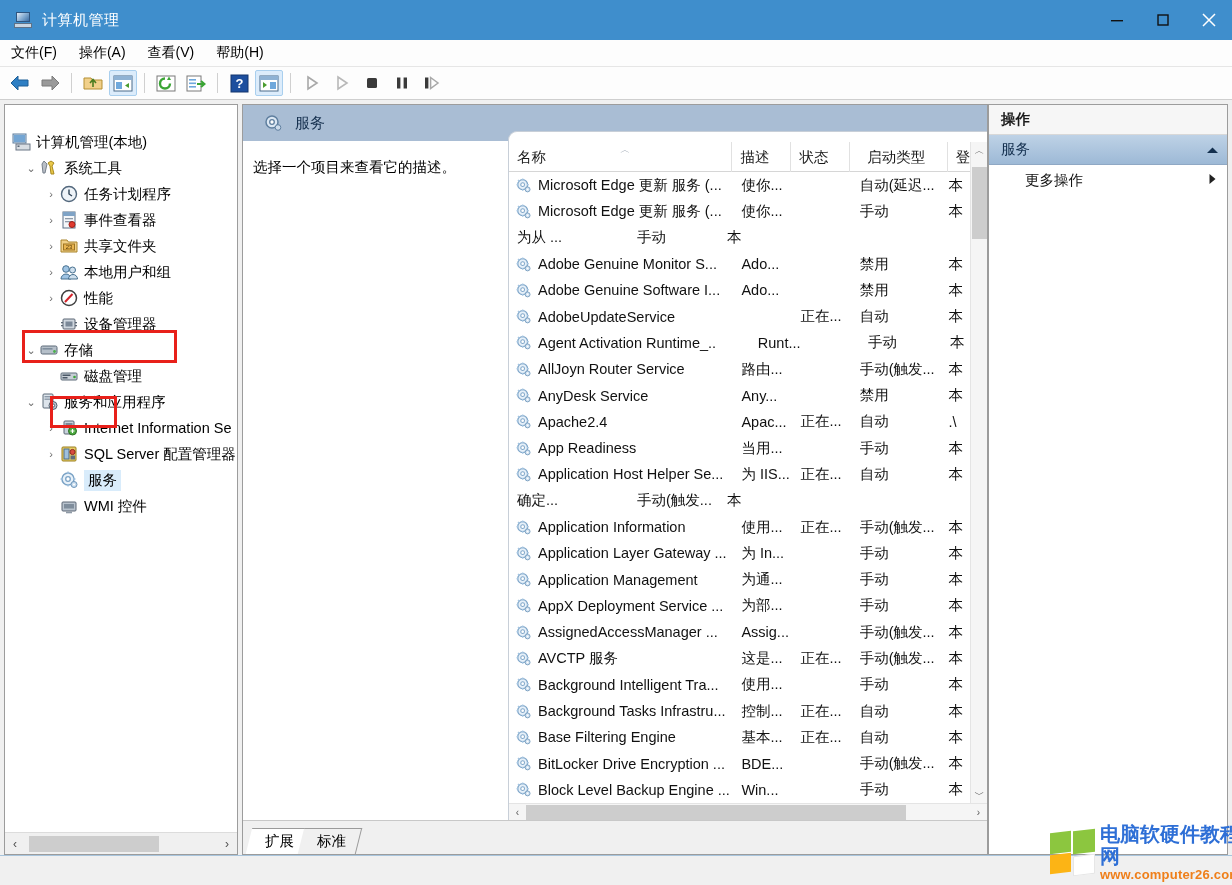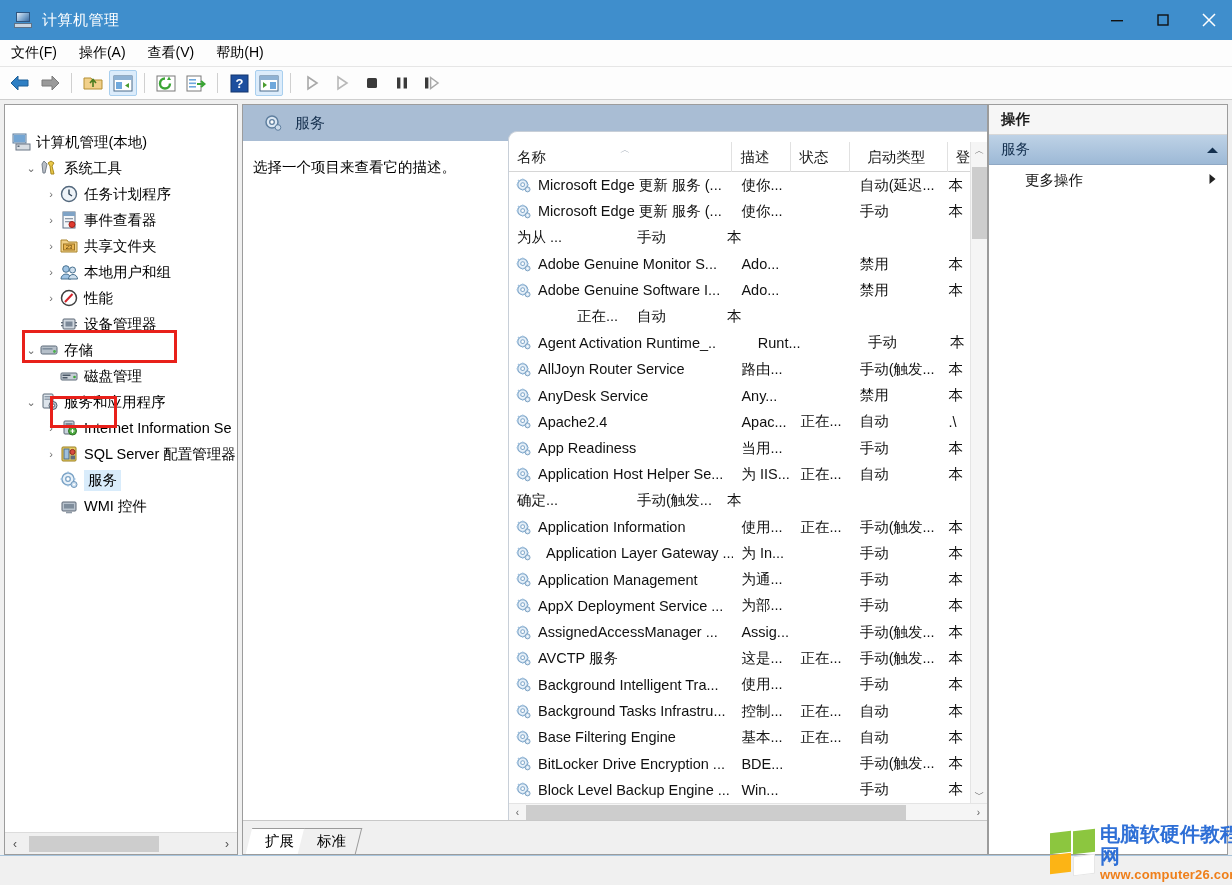--- a/index.html
+++ b/index.html
@@ -677,20 +677,37 @@
                     <circle cx="14.8" cy="14.6" r="1" fill="#ffffff"></circle>
                   </svg></span>
                 <span>Adobe Genuine Software I...</span>
               </div>
               <div class="rc" style="width: 60px;">Ado...</div>
               <div class="rc" style="width: 60px;"></div>
               <div class="rc" style="width: 90px;">禁用</div>
               <div class="rc" style="width: 30px;">本</div>
             </div>
             <div class="row">
+              <div class="rc name" style="width: 228px;">
+                <span class="svc-icon"><svg viewBox="0 0 20 20" width="17" height="17">
+                    <circle cx="9" cy="9" r="5.8" fill="#e6f0f9" stroke="#7fa6c9" stroke-width="1.5"></circle>
+                    <circle cx="9" cy="9" r="2.2" fill="#ffffff" stroke="#7fa6c9" stroke-width="1.2"></circle>
+                    <g fill="#a7c6e2">
+                      <rect x="8.2" y="1.8" width="1.7" height="2.2"></rect>
+                      <rect x="8.2" y="14" width="1.7" height="2.2"></rect>
+                      <rect x="1.8" y="8.2" width="2.2" height="1.7"></rect>
+                      <rect x="14" y="8.2" width="2.2" height="1.7"></rect>
+                      <rect x="3.3" y="3.3" width="2" height="1.7" transform="rotate(45 4.3 4.1)"></rect>
+                      <rect x="12.7" y="13" width="2" height="1.7" transform="rotate(45 13.7 13.8)"></rect>
+                    </g>
+                    <circle cx="14.8" cy="14.6" r="2.9" fill="#cfe0f0" stroke="#6f97bb"></circle>
+                    <circle cx="14.8" cy="14.6" r="1" fill="#ffffff"></circle>
+                  </svg></span>
+                <span>AdobeUpdateService</span>
+              </div>
               <div class="rc" style="width: 60px;"></div>
               <div class="rc" style="width: 60px;">正在...</div>
               <div class="rc" style="width: 90px;">自动</div>
               <div class="rc" style="width: 30px;">本</div>
             </div>
             <div class="row">
               <div class="rc name" style="width: 228px;">
                 <span class="svc-icon"><svg viewBox="0 0 20 20" width="17" height="17">
                     <circle cx="9" cy="9" r="5.8" fill="#e6f0f9" stroke="#7fa6c9" stroke-width="1.5"></circle>
                     <circle cx="9" cy="9" r="2.2" fill="#ffffff" stroke="#7fa6c9" stroke-width="1.2"></circle>
@@ -850,21 +867,21 @@
                     <circle cx="14.8" cy="14.6" r="1" fill="#ffffff"></circle>
                   </svg></span>
                 <span>Application Information</span>
               </div>
               <div class="rc" style="width: 60px;">使用...</div>
               <div class="rc" style="width: 60px;">正在...</div>
               <div class="rc" style="width: 90px;">手动(触发...</div>
               <div class="rc" style="width: 30px;">本</div>
             </div>
             <div class="row">
-              <div class="rc name" style="width: 228px; gap: 8px;">
+              <div class="rc name" style="width: 228px;">
                 <span class="svc-icon"><svg viewBox="0 0 20 20" width="17" height="17">
                     <circle cx="9" cy="9" r="5.8" fill="#e6f0f9" stroke="#7fa6c9" stroke-width="1.5"></circle>
                     <circle cx="9" cy="9" r="2.2" fill="#ffffff" stroke="#7fa6c9" stroke-width="1.2"></circle>
                     <g fill="#a7c6e2">
                       <rect x="8.2" y="1.8" width="1.7" height="2.2"></rect>
                       <rect x="8.2" y="14" width="1.7" height="2.2"></rect>
                       <rect x="1.8" y="8.2" width="2.2" height="1.7"></rect>
                       <rect x="14" y="8.2" width="2.2" height="1.7"></rect>
                       <rect x="3.3" y="3.3" width="2" height="1.7" transform="rotate(45 4.3 4.1)"></rect>
                       <rect x="12.7" y="13" width="2" height="1.7" transform="rotate(45 13.7 13.8)"></rect>

